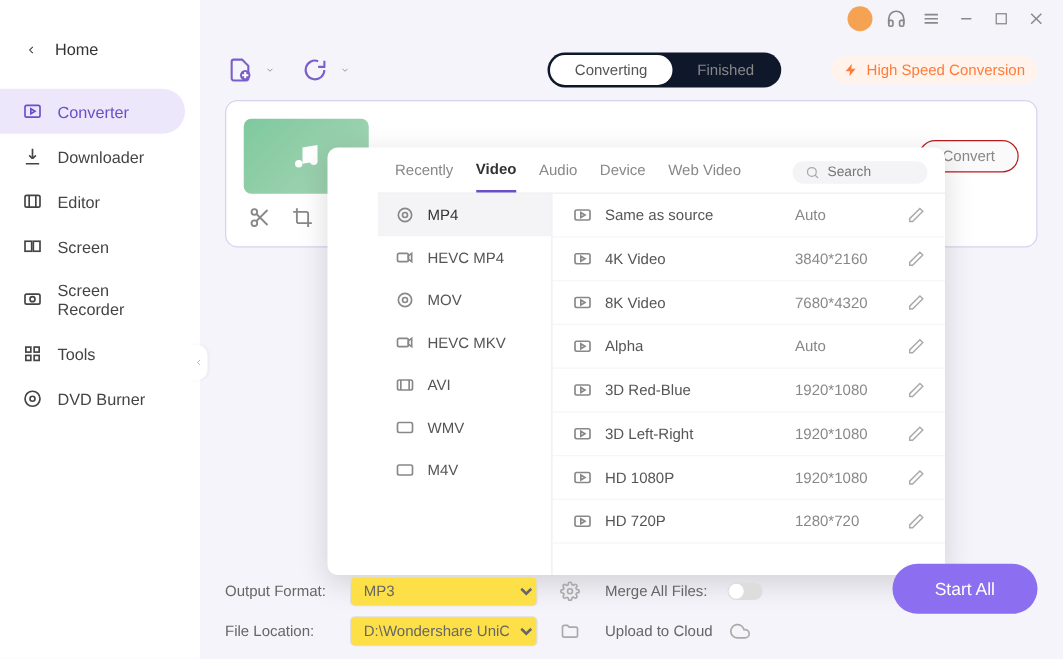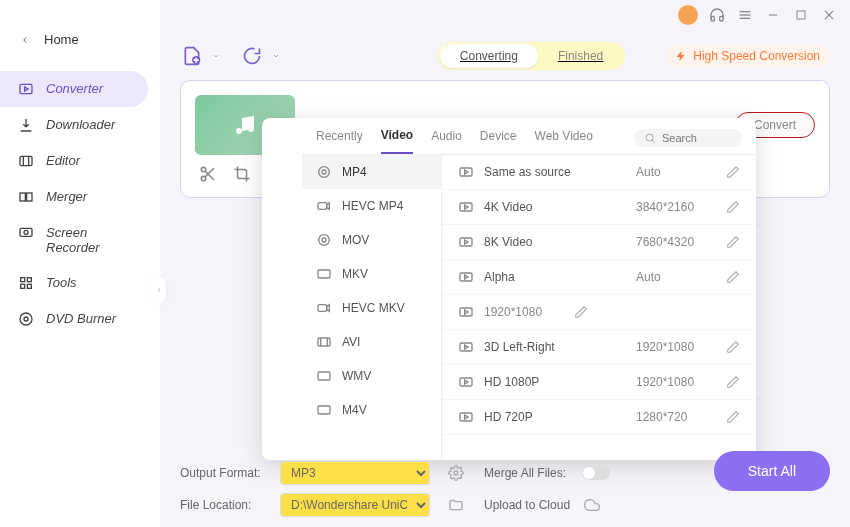--- a/index.html
+++ b/index.html
@@ -5,28 +5,28 @@
 * { margin: 0; padding: 0; box-sizing: border-box; font-family: -apple-system, BlinkMacSystemFont, "Segoe UI", sans-serif; }
 body { width: 850px; height: 527px; background: #f5f4fa; overflow: hidden; position: relative; }
 .titlebar { position: absolute; top: 0; right: 0; height: 30px; display: flex; align-items: center; gap: 10px; padding: 0 12px; }
 .titlebar .ic { width: 18px; height: 18px; display: flex; align-items: center; justify-content: center; color: #888; cursor: pointer; }
 .avatar { width: 20px; height: 20px; border-radius: 50%; background: #f5a352; }
 .layout { display: flex; height: 100%; }
 .sidebar { width: 160px; background: #fff; padding-top: 22px; }
 .home-row { display: flex; align-items: center; gap: 14px; padding: 10px 20px; font-size: 13px; color: #333; cursor: pointer; }
 .home-row svg { width: 10px; height: 10px; }
 .menu { margin-top: 14px; }
-.menu-item { display: flex; align-items: flex-start; gap: 12px; padding: 10px 18px; font-size: 13px; color: #444; cursor: pointer; border-radius: 0 18px 18px 0; margin-right: 12px; font-style: italic; }
+.menu-item { display: flex; align-items: center; gap: 12px; padding: 10px 18px; font-size: 13px; color: #444; cursor: pointer; border-radius: 0 18px 18px 0; margin-right: 12px; }
 .menu-item.active { background: #ece7fb; color: #6a4fc7; }
 .menu-item .mic { width: 16px; height: 16px; display: flex; align-items: center; justify-content: center; }
 .main { flex: 1; display: flex; flex-direction: column; padding-top: 30px; }
 .topbar { display: flex; align-items: center; padding: 12px 20px 10px; gap: 20px; }
 .addbtn { width: 24px; height: 24px; display: flex; align-items: center; justify-content: center; color: #7a5fc9; cursor: pointer; }
 .addbtn svg { width: 20px; height: 20px; }
-.toggle-pill { margin-left: auto; display: flex; background: #fef9c3; border-radius: 16px; padding: 2px; text-decoration: underline; }
+.toggle-pill { margin-left: auto; display: flex; background: #0f172a; border-radius: 16px; padding: 2px; }
 .toggle-pill span { padding: 5px 20px; font-size: 12px; color: #888; cursor: pointer; border-radius: 14px; }
 .toggle-pill span.on { background: #fff; color: #555; box-shadow: 0 1px 2px rgba(0,0,0,.08); }
 .hspeed { margin-left: 20px; color: #ff7b3a; font-size: 12px; display: flex; align-items: center; gap: 6px; cursor: pointer; padding: 4px 10px; background: #fff3eb; border-radius: 12px; }
 .card { margin: 0 20px; border: 1px solid #d8d2f0; border-radius: 10px; background: #fff; padding: 14px; }
 .file-row { display: flex; align-items: center; gap: 14px; }
 .thumb { width: 100px; height: 60px; background: linear-gradient(135deg, #7fc99e, #a8d5b6); border-radius: 6px; display: flex; align-items: center; justify-content: center; color: #fff; }
 .file-name { font-size: 13px; color: #333; display: flex; align-items: center; gap: 8px; }
 .actions-row { display: flex; gap: 16px; margin-top: 10px; padding-left: 4px; }
 .actions-row .ai { width: 18px; height: 18px; color: #888; cursor: pointer; }
 .convert-btn { margin-left: auto; padding: 5px 18px; border: 1px solid #b91c1c; border-radius: 14px; font-size: 12px; color: #888; background: #fafafa; cursor: pointer; }
@@ -133,21 +133,21 @@
           </span>
           <span>Editor</span>
         </div>
       <div class="menu-item">
           <span class="mic">
             <svg viewBox="0 0 24 24" width="16" height="16" fill="none" stroke="currentColor" stroke-width="2">
               <rect x="3" y="6" width="8" height="12"></rect>
               <rect x="13" y="6" width="8" height="12"></rect>
             </svg>
           </span>
-          <span>Merger</span>
+          <span>Screen</span>
         </div>
       <div class="menu-item">
           <span class="mic">
             <svg viewBox="0 0 24 24" width="16" height="16" fill="none" stroke="currentColor" stroke-width="2">
               <rect x="3" y="5" width="18" height="12" rx="2"></rect>
               <circle cx="12" cy="11" r="3"></circle>
             </svg>
           </span>
           <span>Screen Recorder</span>
         </div>
@@ -285,28 +285,20 @@
             <svg viewBox="0 0 24 24" width="16" height="16" fill="none" stroke="currentColor" stroke-width="2">
               <circle cx="12" cy="12" r="8"></circle>
               <circle cx="12" cy="12" r="3"></circle>
             </svg>
           </span>
           <span>MOV</span>
         </div>
         <div class="fmt-item">
           <span class="fic">
             <svg viewBox="0 0 24 24" width="16" height="16" fill="none" stroke="currentColor" stroke-width="2">
-              <rect x="3" y="6" width="18" height="12" rx="2"></rect>
-            </svg>
-          </span>
-          <span>MKV</span>
-        </div>
-        <div class="fmt-item">
-          <span class="fic">
-            <svg viewBox="0 0 24 24" width="16" height="16" fill="none" stroke="currentColor" stroke-width="2">
               <rect x="3" y="7" width="13" height="10" rx="2"></rect>
               <polygon points="20 7 16 10 16 14 20 17"></polygon>
             </svg>
           </span>
           <span>HEVC MKV</span>
         </div>
         <div class="fmt-item">
           <span class="fic">
             <svg viewBox="0 0 24 24" width="16" height="16" fill="none" stroke="currentColor" stroke-width="2">
               <rect x="3" y="6" width="18" height="12" rx="2"></rect>
@@ -394,20 +386,21 @@
             </svg>
           </span>
         </div>
         <div class="res-item">
           <span class="ric">
             <svg viewBox="0 0 24 24" width="16" height="16" fill="none" stroke="currentColor" stroke-width="2">
               <rect x="3" y="6" width="18" height="12" rx="2"></rect>
               <polygon points="10 9 15 12 10 15"></polygon>
             </svg>
           </span>
+          <span class="rname">3D Red-Blue</span>
           <span class="rres">1920*1080</span>
           <span class="redit">
             <svg viewBox="0 0 24 24" width="14" height="14" fill="none" stroke="currentColor" stroke-width="2">
               <path d="M17 3l4 4L7 21H3v-4L17 3z"></path>
             </svg>
           </span>
         </div>
         <div class="res-item">
           <span class="ric">
             <svg viewBox="0 0 24 24" width="16" height="16" fill="none" stroke="currentColor" stroke-width="2">

